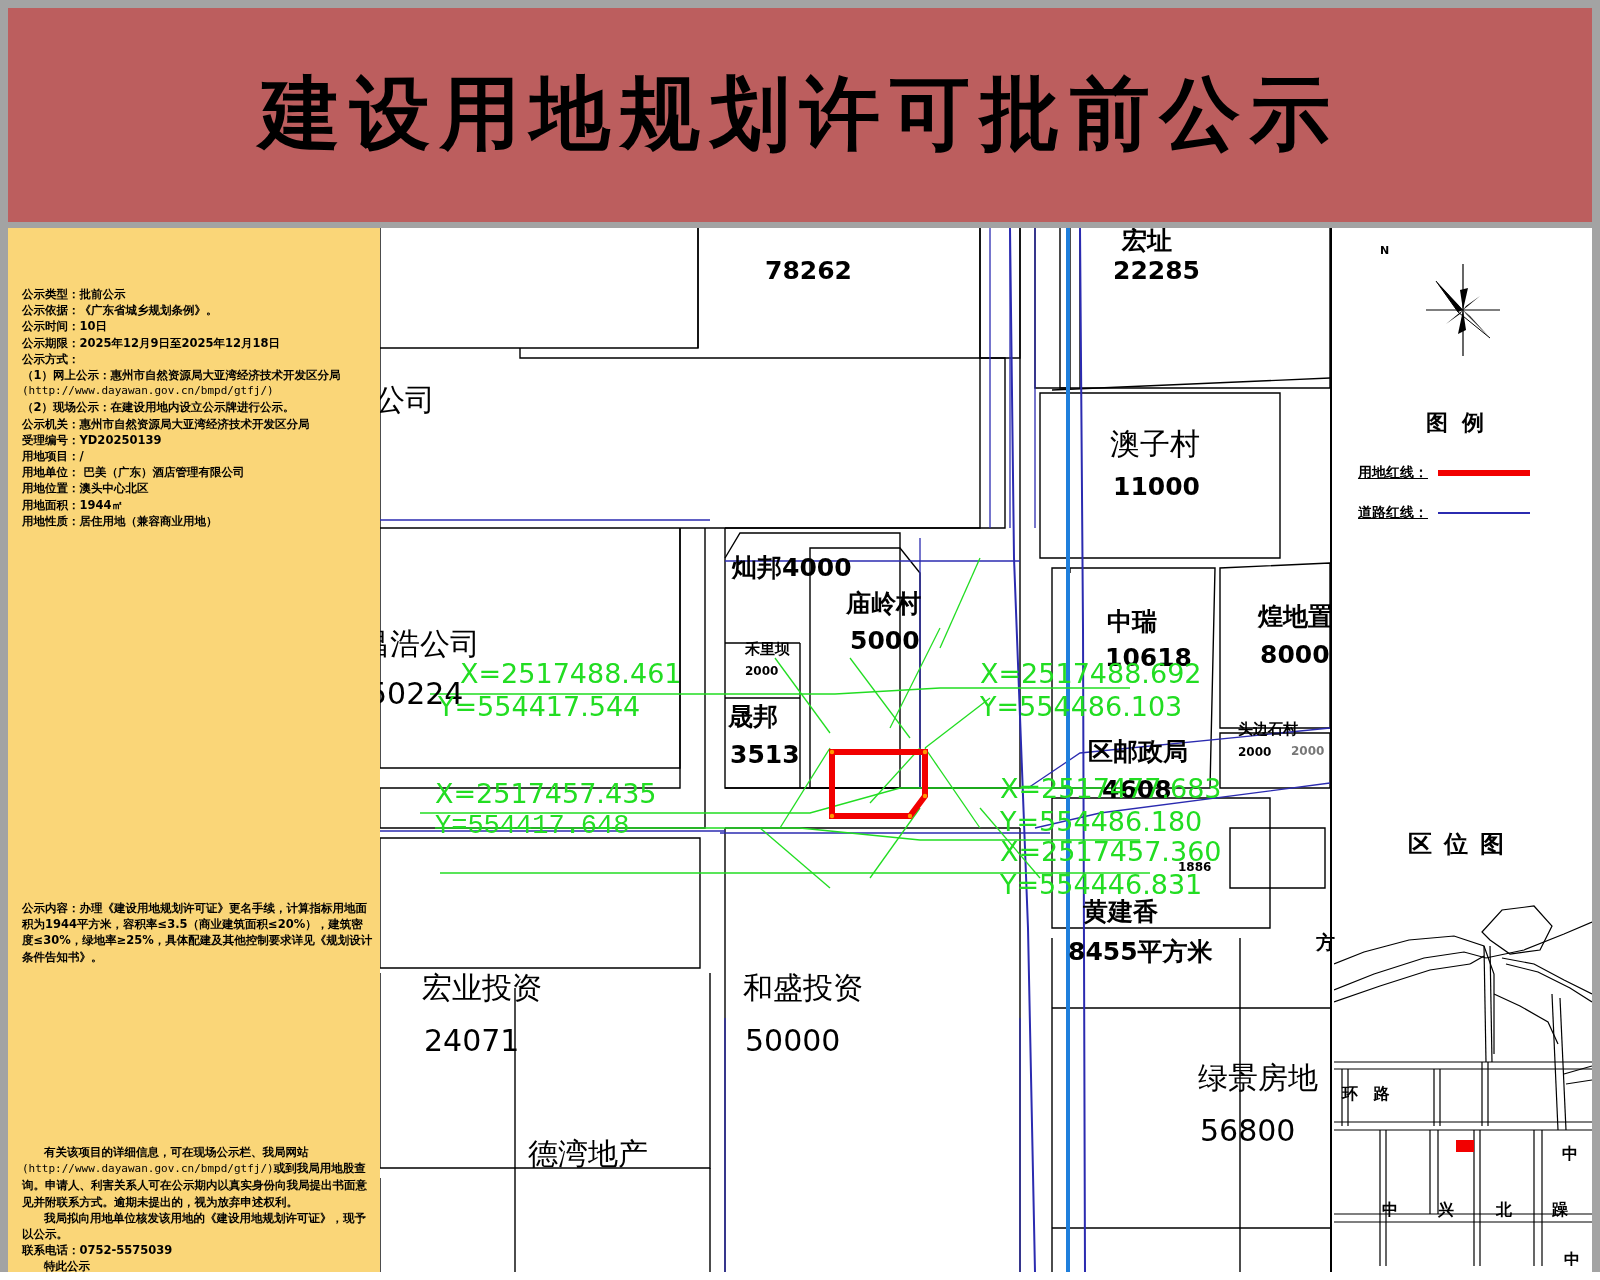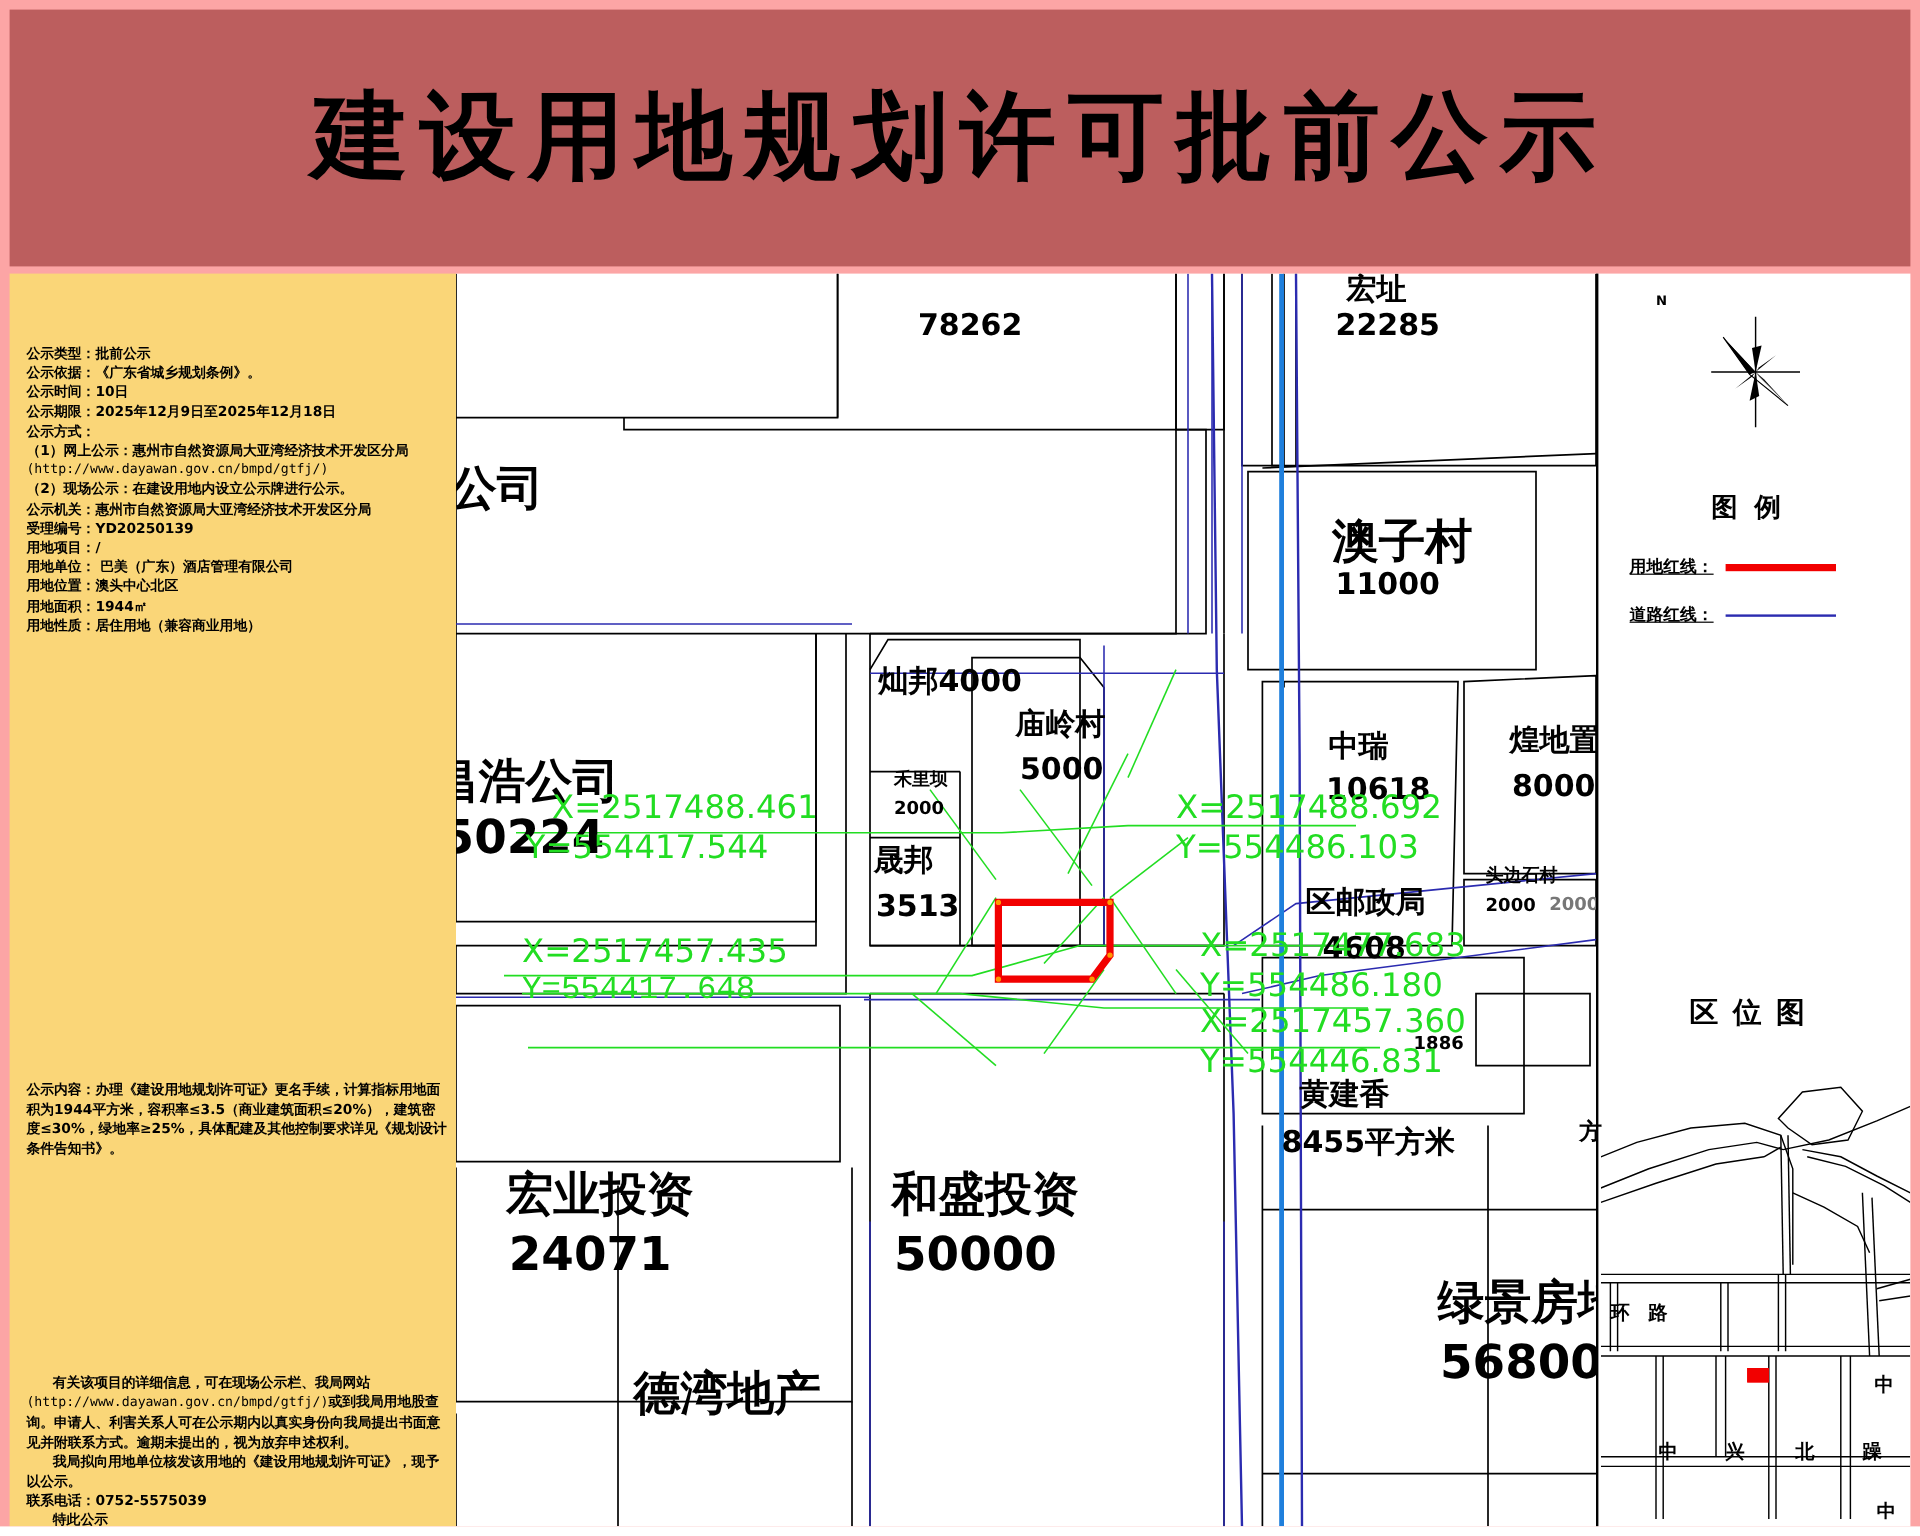--- a/index.html
+++ b/index.html
@@ -1,17 +1,17 @@
 <!DOCTYPE html>
 <html><head>
 <meta charset="utf-8">
 <style>
   html,body{margin:0;padding:0;background:#fff;}
   body{width:1600px;height:1280px;overflow:hidden;font-family:"DejaVu Sans","Liberation Sans",sans-serif;}
-  #root{position:relative;width:1600px;height:1280px;background:#fca5a5;}
+  #root{position:relative;width:1600px;height:1280px;background:#a3a3a3;}
 
   
   .banner{position:absolute;left:8px;top:8px;width:1584px;height:214px;background:#bc5e5e;
           display:flex;align-items:center;justify-content:center;box-sizing:border-box;}
   .banner-title{font-family:"DejaVu Sans","Liberation Sans",sans-serif;font-weight:700;
           font-size:80px;letter-spacing:10px;color:#000;white-space:nowrap;}
 
   
   .infopanel{position:absolute;left:8px;top:228px;width:372px;height:1044px;background:#fad678;
              box-sizing:border-box;overflow:hidden;}
@@ -19,24 +19,24 @@
              color:#000;font-size:11.5px;line-height:16.2px;font-weight:700;}
   .mono{font-family:"DejaVu Sans Mono","Liberation Mono",monospace;font-weight:400;font-size:11px;}
   .blk-a{top:58px;}
   .blk-c{top:672px;}
   .indent{text-indent:22px;}
 
   
   .maparea{position:absolute;left:380px;top:228px;width:950px;height:1044px;background:#fff;overflow:hidden;}
   .maparea svg{position:absolute;left:0;top:0;}
   .mlabel{position:absolute;font-family:"DejaVu Sans","Liberation Sans",sans-serif;color:#000;white-space:nowrap;}
-  .mlabel.big{font-size:39px;font-weight:700;}
+  .mlabel.big{font-size:30px;font-weight:400;}
   .mlabel.med{font-size:25px;font-weight:700;}
   .mlabel.sm{font-size:15px;font-weight:700;}
-  .mlabel.xs{font-size:15px;font-weight:700;}
+  .mlabel.xs{font-size:12px;font-weight:700;}
   .mlabel.num{font-family:"DejaVu Sans","Liberation Sans",sans-serif;}
   .coord{position:absolute;color:#22dd22;font-size:27px;font-family:"DejaVu Sans","Liberation Sans",sans-serif;
          white-space:nowrap;letter-spacing:0px;}
 
   
   .rightpanel{position:absolute;left:1330px;top:228px;width:262px;height:1044px;background:#fff;
               border-left:2px solid #000;box-sizing:border-box;overflow:hidden;}
   .compass{position:absolute;left:86px;top:28px;width:90px;height:110px;}
   .legend-title{position:absolute;left:0;top:180px;width:260px;text-align:center;font-size:22px;
                 font-weight:700;letter-spacing:14px;color:#000;}

